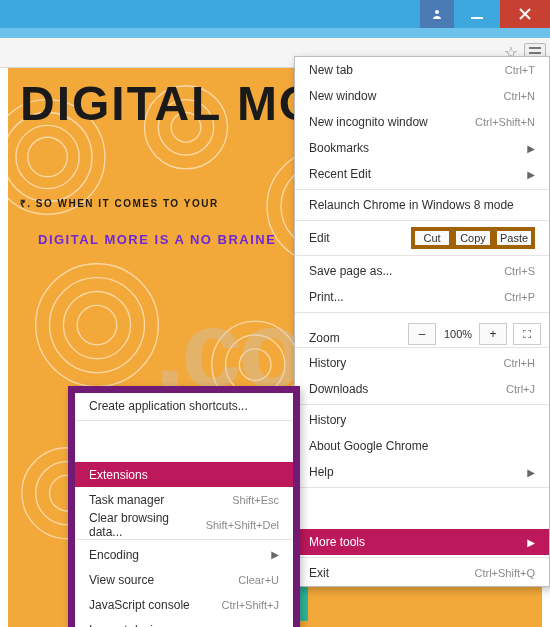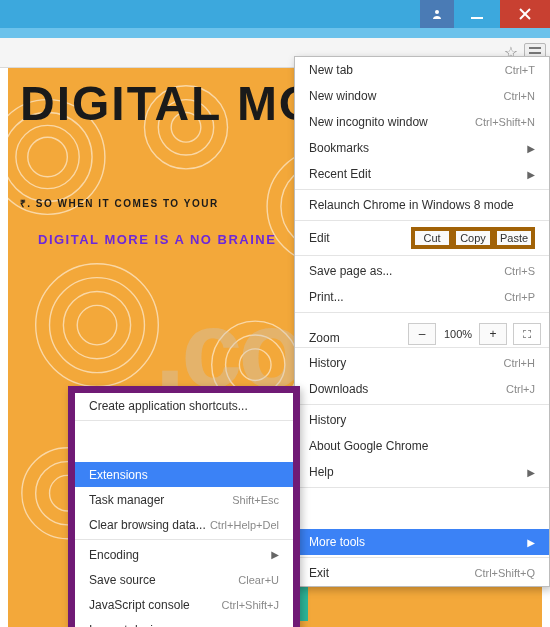--- a/index.html
+++ b/index.html
@@ -34,21 +34,21 @@
   .mrow .arrow { color: #666; font-size: 10px; }
   .sep { height: 1px; background: #e4e4e4; margin: 2px 0; }
   .row-controls { display:flex; align-items:center; height:30px; padding:0 14px 0 14px; justify-content:space-between;}
   .ctrlbtns { display:flex; gap:0; }
   .ctrlbtns .cb { border:4px solid #a16207; margin-left:-1px; height:22px; min-width:42px; display:flex; align-items:center; justify-content:center; font-size:11px; background:#fafafa;}
   .zoomrow { display:flex; align-items:flex-end; height:30px; padding:0 8px 0 14px; justify-content:space-between; }
   .zoomctl { display:flex; align-items:center; gap:0; }
   .zoomctl .zb { border:1px solid #ccc; margin-left:-1px; height:22px; width:28px; display:flex; align-items:center; justify-content:center; font-size:12px; background:#fafafa;}
   .zoomctl .zv { width:44px; text-align:center; font-size:11px; }
   .zoomctl .fs { border:1px solid #ccc; margin-left:6px; height:22px; width:28px; display:flex; align-items:center; justify-content:center; font-size:11px;}
-  .hl { background:#3b82f6; color:#fff;margin-top:41px; }
+  .hl { background:#be185d; color:#fff;margin-top:41px; }
   .hl .arrow { color:#fff; }
   
   .submenu { position:absolute; top:386px; left:68px; width:232px; background:#fff; border:7px solid #701a75; box-shadow:2px 3px 8px rgba(0,0,0,0.25); font-size:12px; color:#303030; }
   .submenu .mrow { height:25px; }
 </style>
 </head>
 <body>
 
 <div class="titlebar">
   <div class="winbtn user">
@@ -218,29 +218,29 @@
   <div class="sep"></div>
   <div class="mrow hl">
       <span class="lbl">Extensions</span>
     </div>
   <div class="mrow">
       <span class="lbl">Task manager</span>
       <span class="sc">Shift+Esc</span>
     </div>
   <div class="mrow">
       <span class="lbl">Clear browsing data...</span>
-      <span class="sc">Ctrl+Help+Del</span>
+      <span class="sc">Shift+Shift+Del</span>
     </div>
   <div class="sep"></div>
   <div class="mrow">
       <span class="lbl">Encoding</span>
       <span class="arrow">▶</span>
     </div>
   <div class="mrow">
-      <span class="lbl">Save source</span>
+      <span class="lbl">View source</span>
       <span class="sc">Clear+U</span>
     </div>
   <div class="mrow">
       <span class="lbl">JavaScript console</span>
       <span class="sc">Ctrl+Shift+J</span>
     </div>
   <div class="mrow">
       <span class="lbl">Inspect devices</span>
     </div>
 </div>

